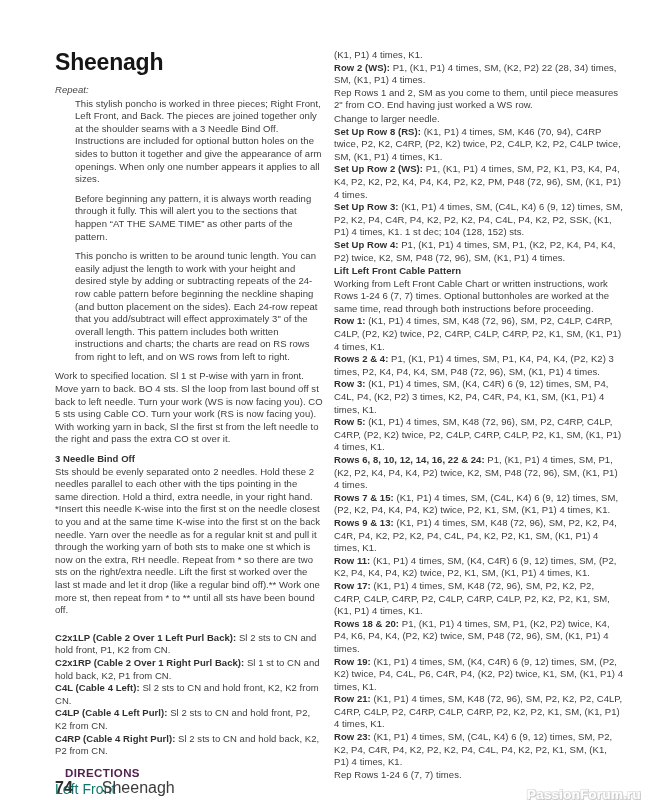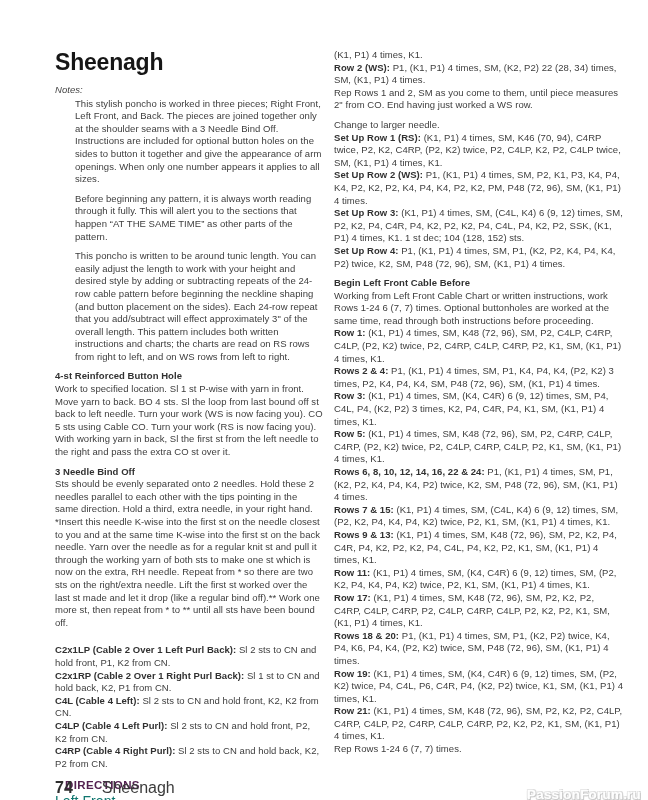--- a/index.html
+++ b/index.html
@@ -13,50 +13,49 @@
   .col-right { left:334px; top:49px; width:289px; }
   p { margin:0; }
   .page-title { font-size:23px; line-height:24px; font-weight:bold; color:#161616; letter-spacing:-0.2px; margin:0 0 10px 0; }
   .notes { font-style:italic; margin-bottom:1px; color:#454545; }
   .para { margin-bottom:7px;margin-left:20px; }
   .section-heading { font-weight:bold; color:#313131; margin-top:7px; }
   .abbrev-list { margin-top:15px; }
   .abbrev-list b, .blocks b, .row1 b { color:#313131; }
   .directions-heading { color:#532150; font-size:11.5px; line-height:13px; font-weight:bold; letter-spacing:0.4px; margin-top:9px;padding-left:10px; }
   .subheading { font-size:14px; line-height:16px; color:#0f766e; font-weight:normal; margin:1px 0 4px 0; }
-  .blocks p.gap-before { margin-top:7px; }
+  .blocks p.gap-before { margin-top:1px; }
   .blocks p.row-heading span { font-weight:bold; color:#313131; }
   .footer { position:absolute; left:55px; top:779px; font-size:16px; color:#3b3b3b; }
   .footer .page-num { font-weight:bold; color:#2e2e2e; margin-right:29px; }
   .watermark {
     position:absolute; right:7px; top:787px; font-size:13.5px; font-weight:bold; letter-spacing:0.2px;
     color:#fefefe;
     text-shadow:1px 1px 0 #c9c9c9, -1px -1px 0 #e8e8e8, 1px -1px 0 #dadada, -1px 1px 0 #dadada;
   }
 </style>
 </head>
 <body>
 
 <div class="col col-left">
   <h1 class="page-title">Sheenagh</h1>
-  <p class="notes">Notes:</p>
+  <p class="notes">Repeat:</p>
 
   <div>
 
       <p class="para"><span>This stylish poncho is worked in three pieces; Right Front, Left Front, and Back. The pieces are joined together only at the shoulder seams with a 3 Needle Bind Off. Instructions are included for optional button holes on the sides to button it together and give the appearance of arm openings. When only one number appears it applies to all sizes.</span></p>
 
       <p class="para"><span>Before beginning any pattern, it is always worth reading through it fully. This will alert you to the sections that happen “AT THE SAME TIME” as other parts of the pattern.</span></p>
 
       <p class="para"><span>This poncho is written to be around tunic length. You can easily adjust the length to work with your height and desired style by adding or subtracting repeats of the 24-row cable pattern before beginning the neckline shaping (and button placement on the sides). Each 24-row repeat that you add/subtract will effect approximately 3" of the overall length. This pattern includes both written instructions and charts; the charts are read on RS rows from right to left, and on WS rows from left to right.</span></p>
     </div>
 
   <div>
 
       <div class="row-heading">
-        <p class="section-heading">4-st Reinforced Button Hole</p>
         <p>Work to specified location. Sl 1 st P-wise with yarn in front. Move yarn to back. BO 4 sts. Sl the loop from last bound off st back to left needle. Turn your work (WS is now facing you). CO 5 sts using Cable CO. Turn your work (RS is now facing you). With working yarn in back, Sl the first st from the left needle to the right and pass the extra CO st over it.</p>
       </div>
 
       <div class="row-heading">
         <p class="section-heading">3 Needle Bind Off</p>
         <p>Sts should be evenly separated onto 2 needles. Hold these 2 needles parallel to each other with the tips pointing in the same direction. Hold a third, extra needle, in your right hand. *Insert this needle K-wise into the first st on the needle closest to you and at the same time K-wise into the first st on the back needle. Yarn over the needle as for a regular knit st and pull it through the working yarn of both sts to make one st which is now on the extra, RH needle. Repeat from * so there are two sts on the right/extra needle. Lift the first st worked over the last st made and let it drop (like a regular bind off).** Work one more st, then repeat from * to ** until all sts have been bound off.</p>
       </div>
     </div>
 
   <div class="abbrev-list">
@@ -81,29 +80,29 @@
 <div class="col col-right blocks">
 
     <p><span>(K1, P1) 4 times, K1.</span></p>
 
     <p><b>Row 2 (WS):</b><span> P1, (K1, P1) 4 times, SM, (K2, P2) 22 (28, 34) times, SM, (K1, P1) 4 times.</span></p>
 
     <p><span>Rep Rows 1 and 2, SM as you come to them, until piece measures 2" from CO. End having just worked a WS row.</span></p>
 
     <p class="gap-before"><span>Change to larger needle.</span></p>
 
-    <p><b>Set Up Row 1 (RS):</b><span> (K1, P1) 4 times, SM, K46 (70, 94), C4RP twice, P2, K2, C4RP, (P2, K2) twice, P2, C4LP, K2, P2, C4LP twice, SM, (K1, P1) 4 times, K1.</span></p>
+    <p><b>Set Up Row 8 (RS):</b><span> (K1, P1) 4 times, SM, K46 (70, 94), C4RP twice, P2, K2, C4RP, (P2, K2) twice, P2, C4LP, K2, P2, C4LP twice, SM, (K1, P1) 4 times, K1.</span></p>
 
     <p><b>Set Up Row 2 (WS):</b><span> P1, (K1, P1) 4 times, SM, P2, K1, P3, K4, P4, K4, P2, K2, P2, K4, P4, K4, P2, K2, PM, P48 (72, 96), SM, (K1, P1) 4 times.</span></p>
 
     <p><b>Set Up Row 3:</b><span> (K1, P1) 4 times, SM, (C4L, K4) 6 (9, 12) times, SM, P2, K2, P4, C4R, P4, K2, P2, K2, P4, C4L, P4, K2, P2, SSK, (K1, P1) 4 times, K1. 1 st dec; 104 (128, 152) sts.</span></p>
 
     <p><b>Set Up Row 4:</b><span> P1, (K1, P1) 4 times, SM, P1, (K2, P2, K4, P4, K4, P2) twice, K2, SM, P48 (72, 96), SM, (K1, P1) 4 times.</span></p>
 
-    <p class="gap-before row-heading"><span>Begin Left Front Cable Before</span></p>
+    <p class="gap-before row-heading"><span>Lift Left Front Cable Pattern</span></p>
 
     <p><span>Working from Left Front Cable Chart or written instructions, work Rows 1-24 6 (7, 7) times. Optional buttonholes are worked at the same time, read through both instructions before proceeding.</span></p>
 
     <p><b>Row 1:</b><span> (K1, P1) 4 times, SM, K48 (72, 96), SM, P2, C4LP, C4RP, C4LP, (P2, K2) twice, P2, C4RP, C4LP, C4RP, P2, K1, SM, (K1, P1) 4 times, K1.</span></p>
 
     <p><b>Rows 2 &amp; 4:</b><span> P1, (K1, P1) 4 times, SM, P1, K4, P4, K4, (P2, K2) 3 times, P2, K4, P4, K4, SM, P48 (72, 96), SM, (K1, P1) 4 times.</span></p>
 
     <p><b>Row 3:</b><span> (K1, P1) 4 times, SM, (K4, C4R) 6 (9, 12) times, SM, P4, C4L, P4, (K2, P2) 3 times, K2, P4, C4R, P4, K1, SM, (K1, P1) 4 times, K1.</span></p>
 
     <p><b>Row 5:</b><span> (K1, P1) 4 times, SM, K48 (72, 96), SM, P2, C4RP, C4LP, C4RP, (P2, K2) twice, P2, C4LP, C4RP, C4LP, P2, K1, SM, (K1, P1) 4 times, K1.</span></p>
@@ -117,20 +116,21 @@
     <p><b>Row 11:</b><span> (K1, P1) 4 times, SM, (K4, C4R) 6 (9, 12) times, SM, (P2, K2, P4, K4, P4, K2) twice, P2, K1, SM, (K1, P1) 4 times, K1.</span></p>
 
     <p><b>Row 17:</b><span> (K1, P1) 4 times, SM, K48 (72, 96), SM, P2, K2, P2, C4RP, C4LP, C4RP, P2, C4LP, C4RP, C4LP, P2, K2, P2, K1, SM, (K1, P1) 4 times, K1.</span></p>
 
     <p><b>Rows 18 &amp; 20:</b><span> P1, (K1, P1) 4 times, SM, P1, (K2, P2) twice, K4, P4, K6, P4, K4, (P2, K2) twice, SM, P48 (72, 96), SM, (K1, P1) 4 times.</span></p>
 
     <p><b>Row 19:</b><span> (K1, P1) 4 times, SM, (K4, C4R) 6 (9, 12) times, SM, (P2, K2) twice, P4, C4L, P6, C4R, P4, (K2, P2) twice, K1, SM, (K1, P1) 4 times, K1.</span></p>
 
     <p><b>Row 21:</b><span> (K1, P1) 4 times, SM, K48 (72, 96), SM, P2, K2, P2, C4LP, C4RP, C4LP, P2, C4RP, C4LP, C4RP, P2, K2, P2, K1, SM, (K1, P1) 4 times, K1.</span></p>
 
+    <p><b>Row 23:</b><span> (K1, P1) 4 times, SM, (C4L, K4) 6 (9, 12) times, SM, P2, K2, P4, C4R, P4, K2, P2, K2, P4, C4L, P4, K2, P2, K1, SM, (K1, P1) 4 times, K1.</span></p>
 
     <p><span>Rep Rows 1-24 6 (7, 7) times.</span></p>
   </div>
 
 <div class="footer">
   <span class="page-num">74</span><span>Sheenagh</span>
 </div>
 
 <div class="watermark">PassionForum.ru</div>
 

